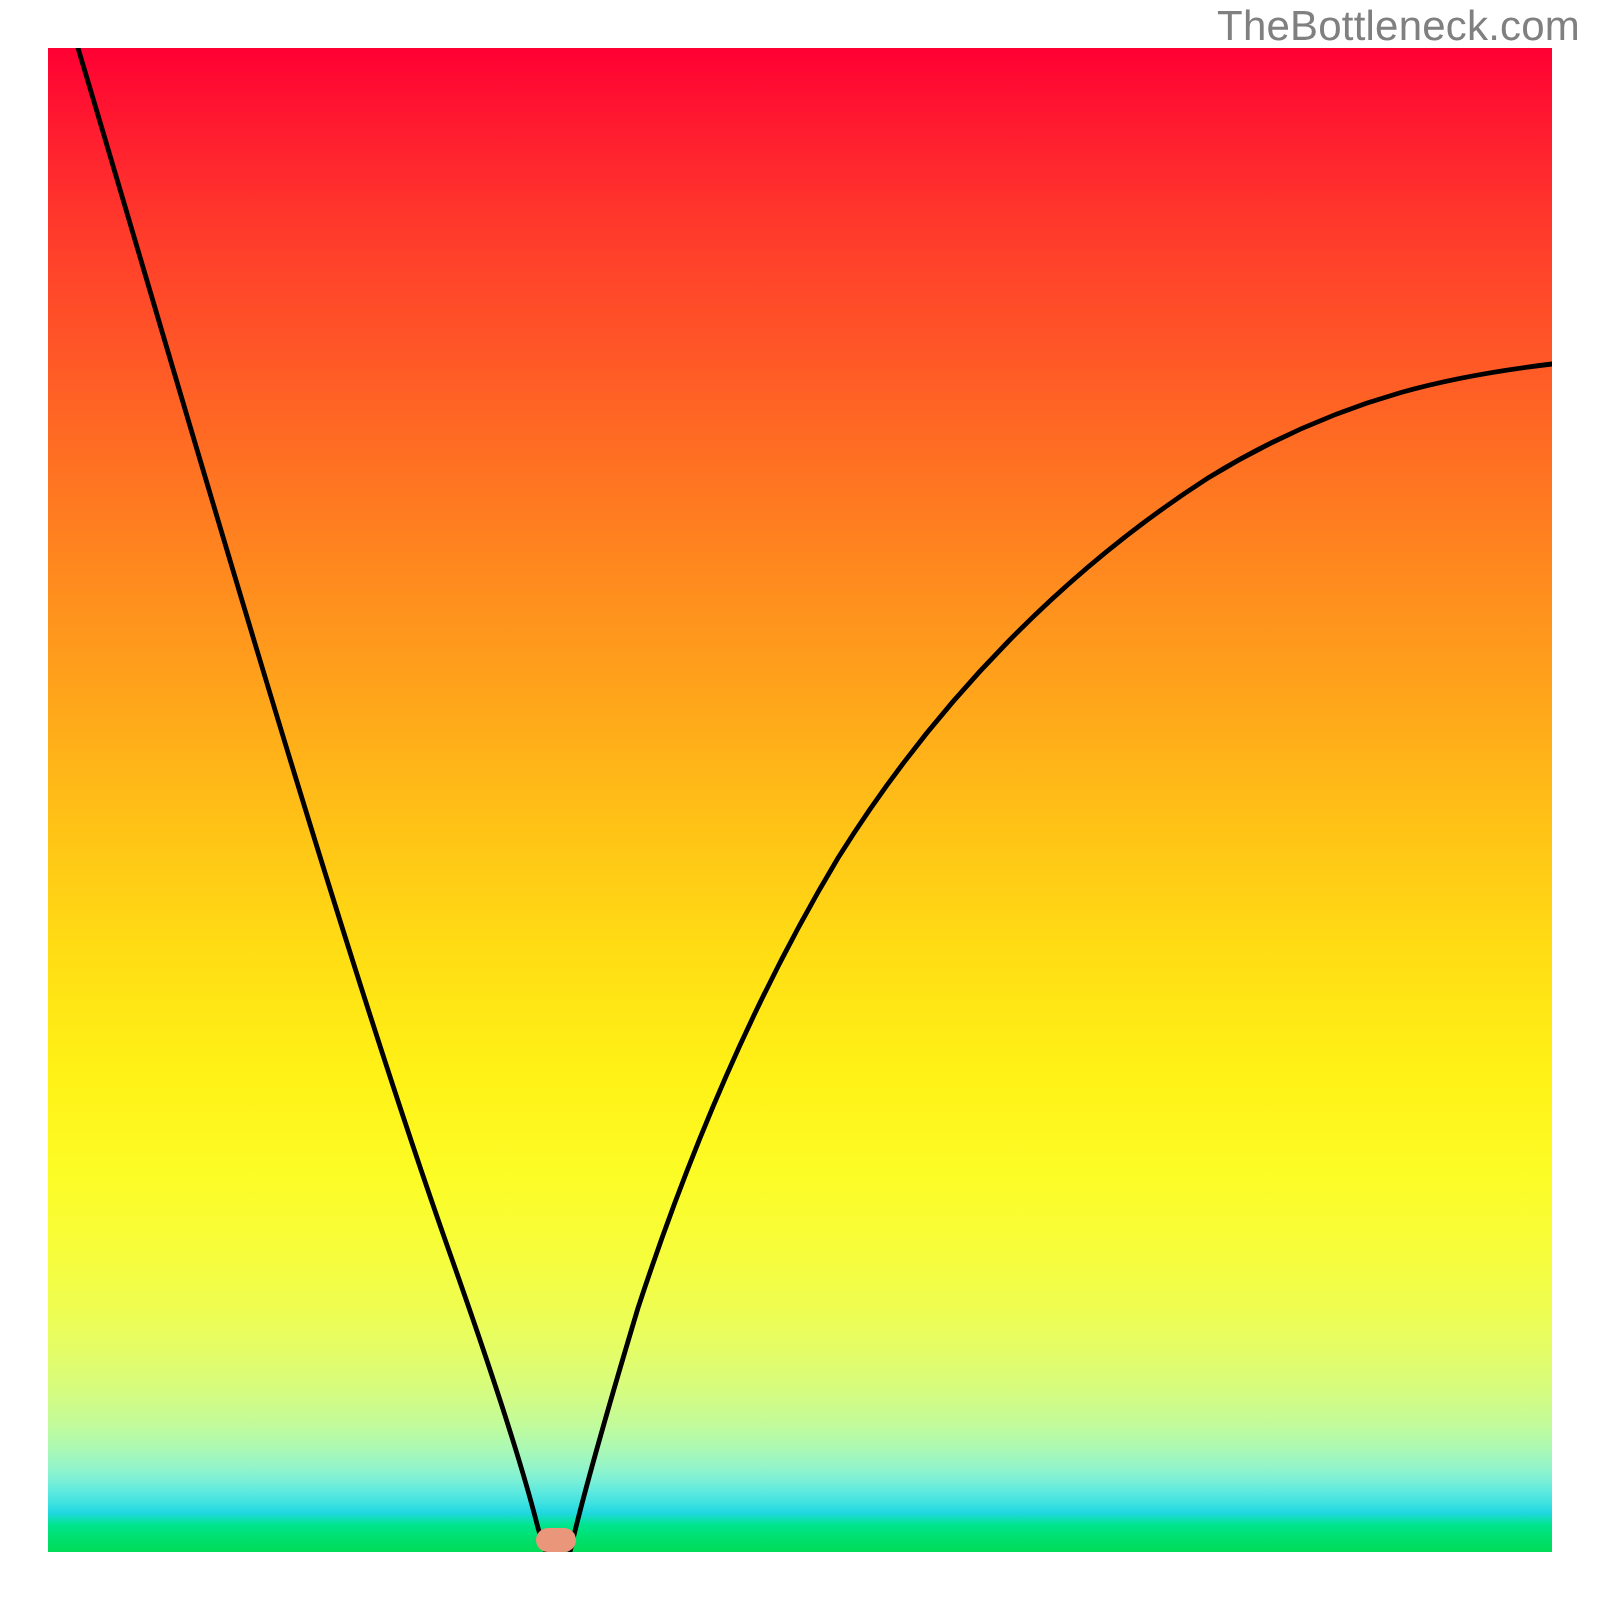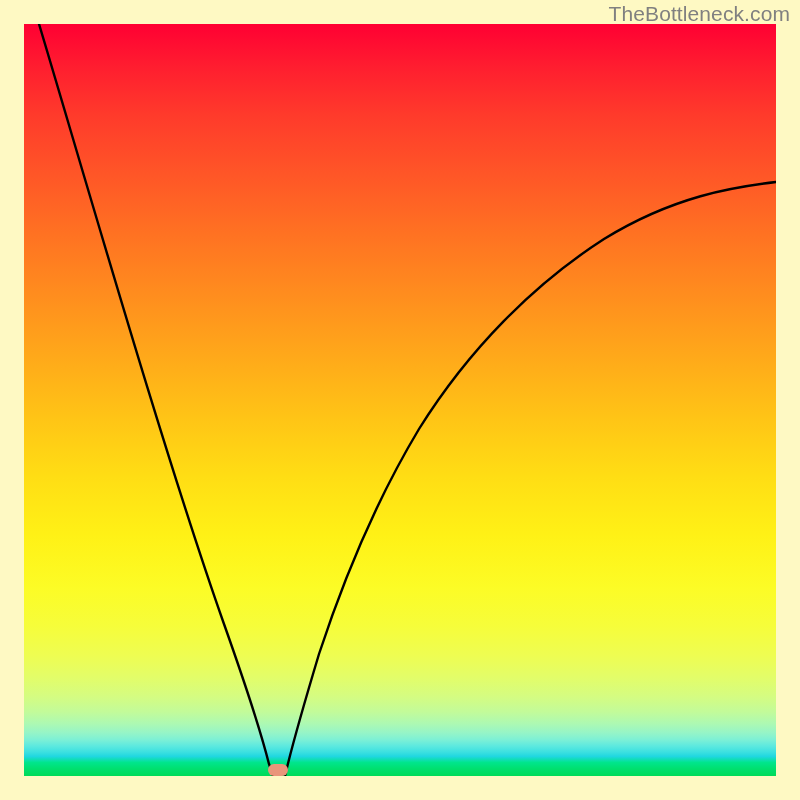--- a/index.html
+++ b/index.html
@@ -7,21 +7,21 @@
     width: 800px;
     height: 800px;
     background: #000;
     position: relative;
     font-family: Arial, Helvetica, sans-serif;
     overflow: hidden;
   }
   .frame {
     position: absolute;
     inset: 0;
-    background: #fef9c3;
+    background: #ffffff;
   }
   .plot-area {
     position: absolute;
     left: 24px;
     top: 24px;
     width: 752px;
     height: 752px;
     overflow: hidden;
   }
   .gradient {

